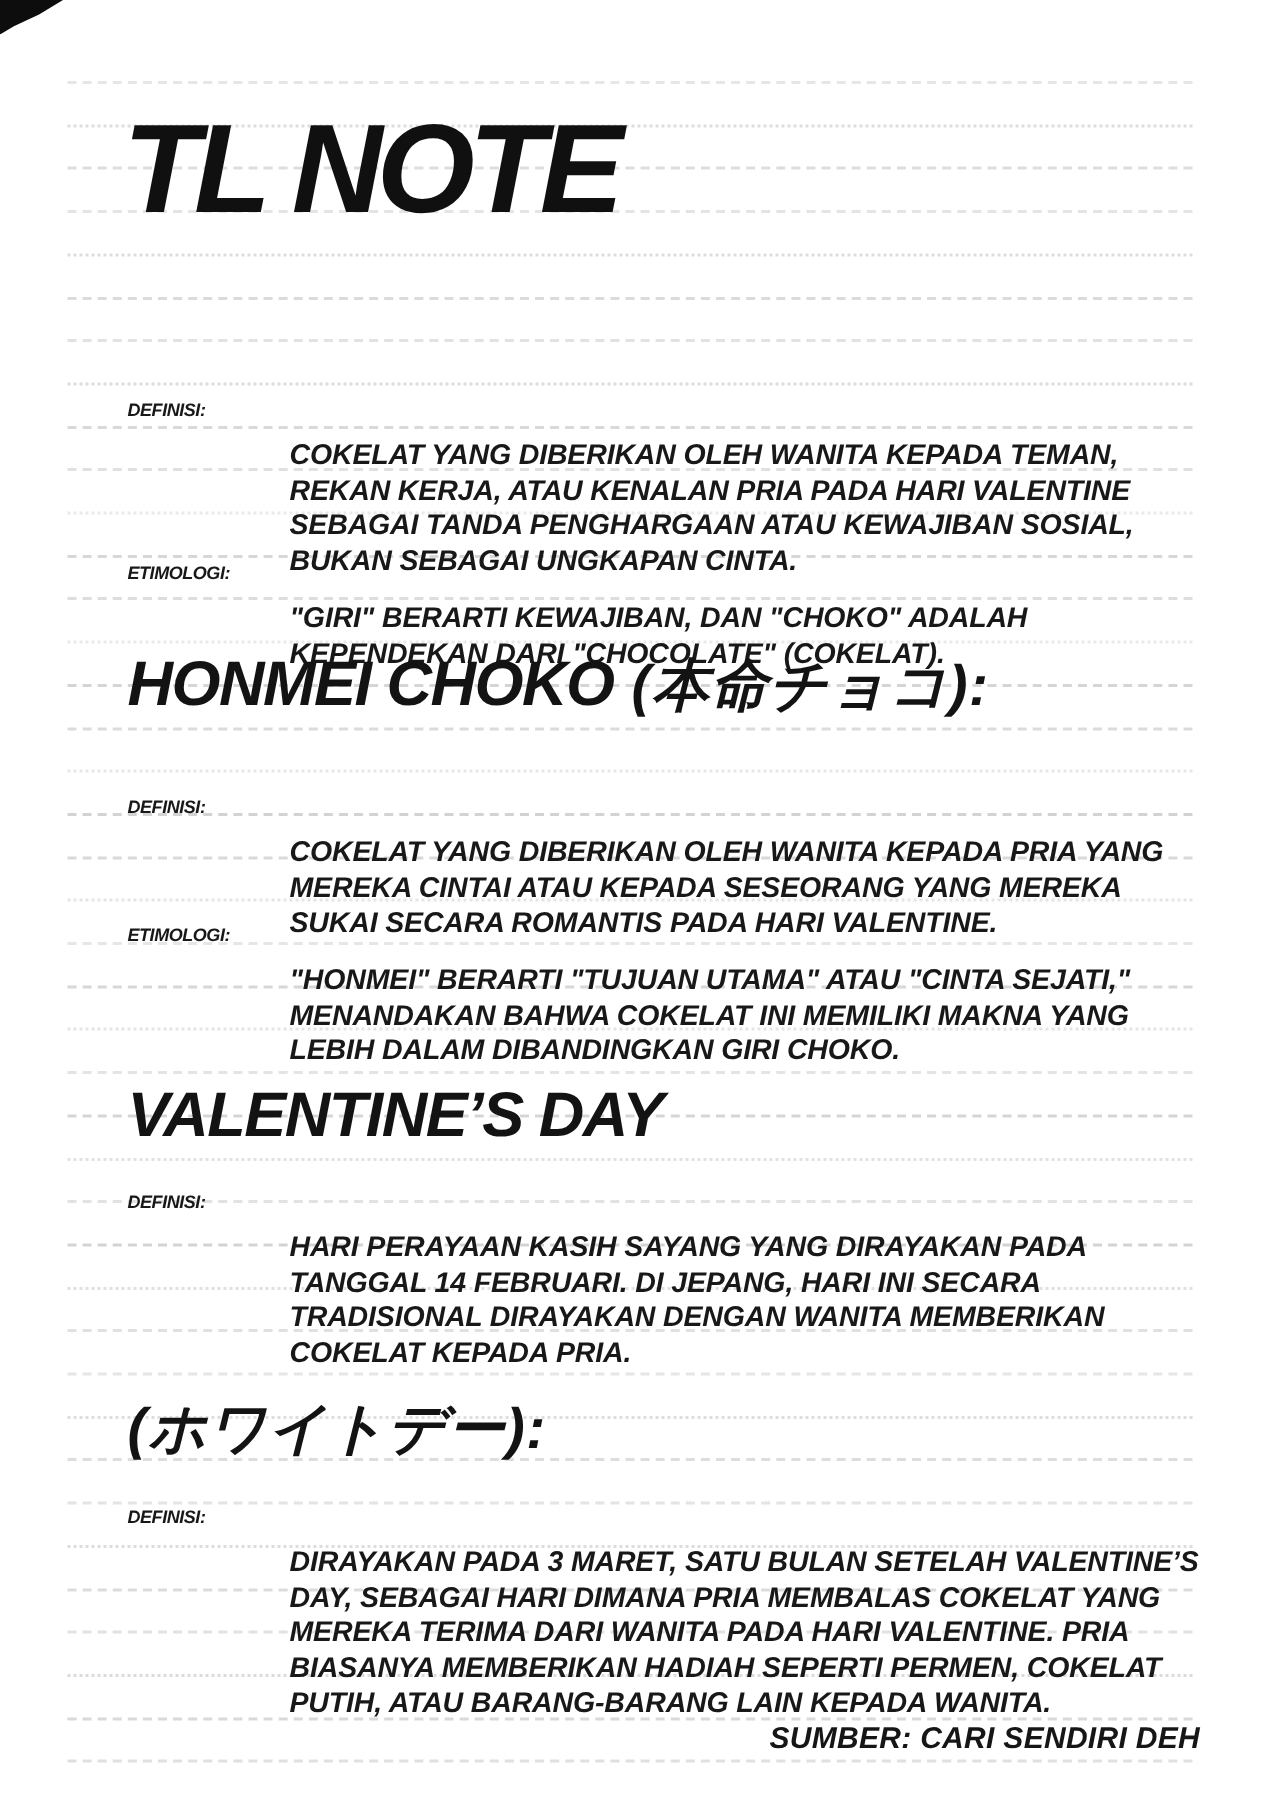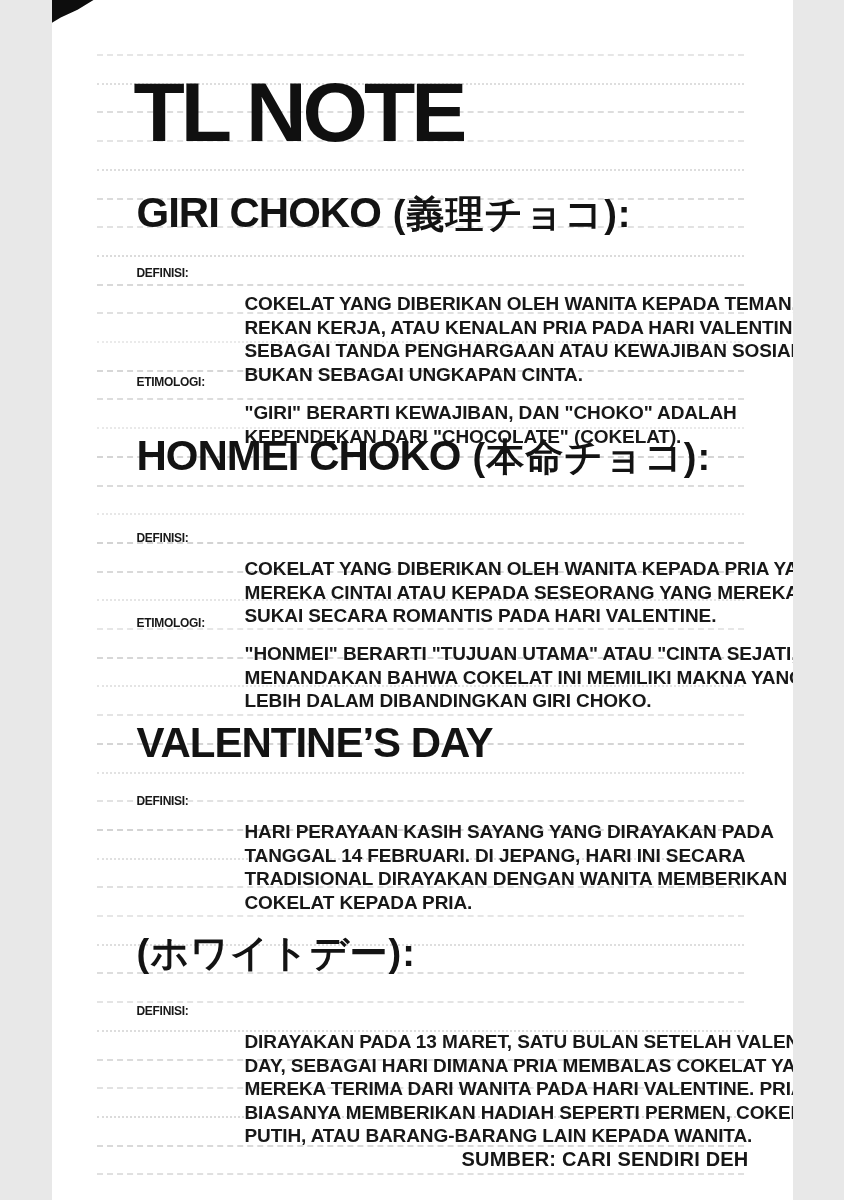--- a/index.html
+++ b/index.html
@@ -1,23 +1,24 @@
 <!DOCTYPE html>
 <html><head>
 <meta charset="utf-8">
 <style>
   html,body{margin:0;padding:0;background:#e8e8e8;}
   .page{
     position:relative;
-    width:741px;height:1200px;
+    width:844px;height:1200px;
     background:#ffffff;
     overflow:hidden;
     font-family:"Liberation Sans","DejaVu Sans",sans-serif;
     color:#151515;
     margin:0 auto;
+    font-style:italic;
   }
   
   .rules{position:absolute;inset:0;pointer-events:none;}
   .rule{
     position:absolute;left:45px;right:49px;height:0;
     border-top:2px dashed #b9b9b9;
   }
   .rule.alt{border-top-style:dotted;border-top-color:#c6c6c6;}
   
   .corner{
@@ -104,24 +105,20 @@
       <div class="rule" style="top: 1087.2px; opacity: 0.41;"></div>
       <div class="rule alt" style="top: 1115.9px; opacity: 0.62;"></div>
       <div class="rule" style="top: 1144.6px; opacity: 0.53;"></div>
       <div class="rule" style="top: 1173.3px; opacity: 0.44;"></div>
     </div>
 
   <div class="corner"></div>
 
   <div class="title">TL NOTE</div>
 
-  <div class="heading h-s1">
-    <span class="latin">GIRI CHOKO</span>
-    <span class="jp">(義理チョコ):</span>
-  </div>
   <div class="block b-s1d">
     <div class="label">DEFINISI:</div>
     <div class="body">COKELAT YANG DIBERIKAN OLEH WANITA KEPADA TEMAN,
 REKAN KERJA, ATAU KENALAN PRIA PADA HARI VALENTINE
 SEBAGAI TANDA PENGHARGAAN ATAU KEWAJIBAN SOSIAL,
 BUKAN SEBAGAI UNGKAPAN CINTA.</div>
   </div>
   <div class="block b-s1e">
     <div class="label">ETIMOLOGI:</div>
     <div class="body">"GIRI" BERARTI KEWAJIBAN, DAN "CHOKO" ADALAH
@@ -154,21 +151,21 @@
 TANGGAL 14 FEBRUARI. DI JEPANG, HARI INI SECARA
 TRADISIONAL DIRAYAKAN DENGAN WANITA MEMBERIKAN
 COKELAT KEPADA PRIA.</div>
   </div>
 
   <div class="heading h-s4">
     <span class="jp">(ホワイトデー):</span>
   </div>
   <div class="block b-s4d">
     <div class="label">DEFINISI:</div>
-    <div class="body">DIRAYAKAN PADA 13 MARET, SATU BULAN SETELAH VALENTINE’S
+    <div class="body">DIRAYAKAN PADA 3 MARET, SATU BULAN SETELAH VALENTINE’S
 DAY, SEBAGAI HARI DIMANA PRIA MEMBALAS COKELAT YANG
 MEREKA TERIMA DARI WANITA PADA HARI VALENTINE. PRIA
 BIASANYA MEMBERIKAN HADIAH SEPERTI PERMEN, COKELAT
 PUTIH, ATAU BARANG-BARANG LAIN KEPADA WANITA.</div>
   </div>
 
   <div class="source">SUMBER: CARI SENDIRI DEH</div>
 
 </div>
 

